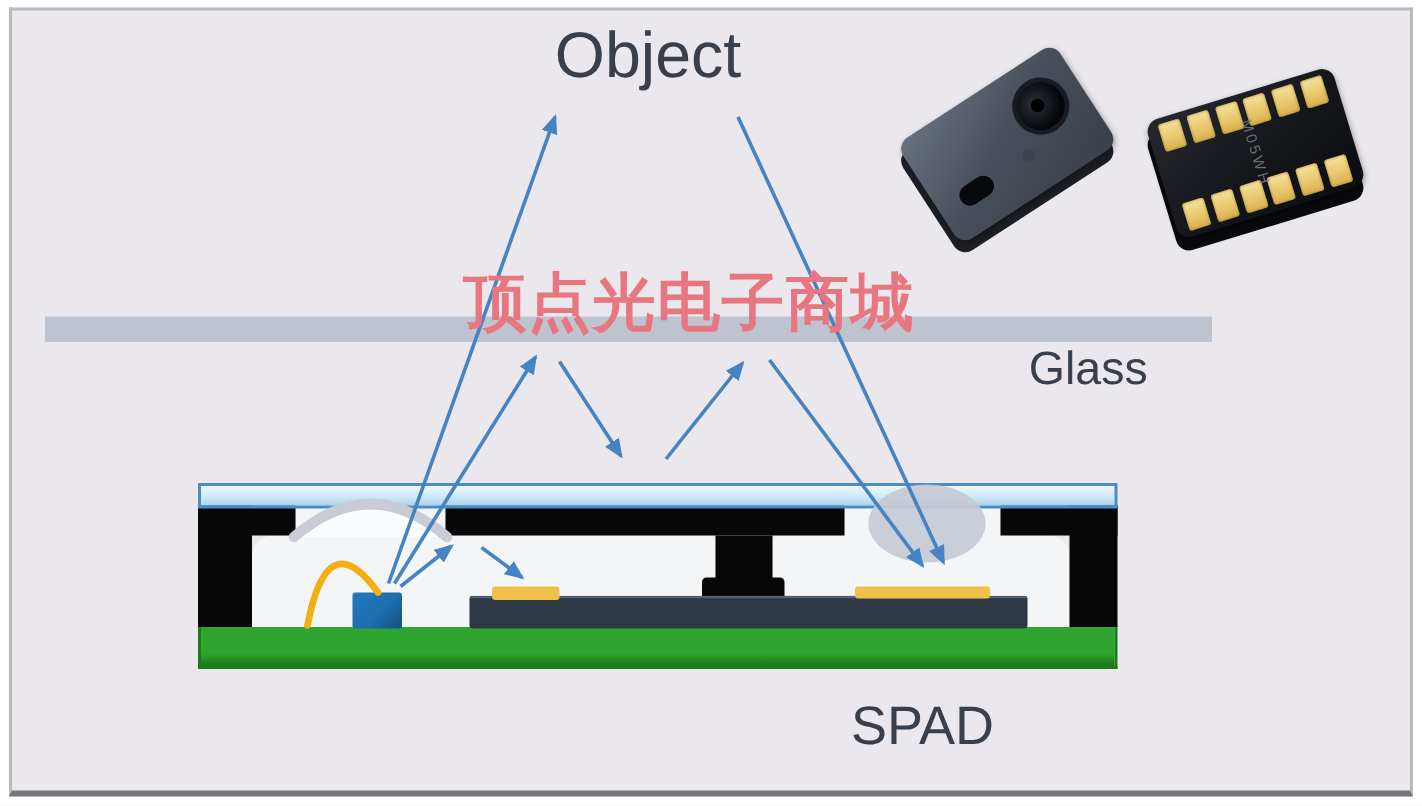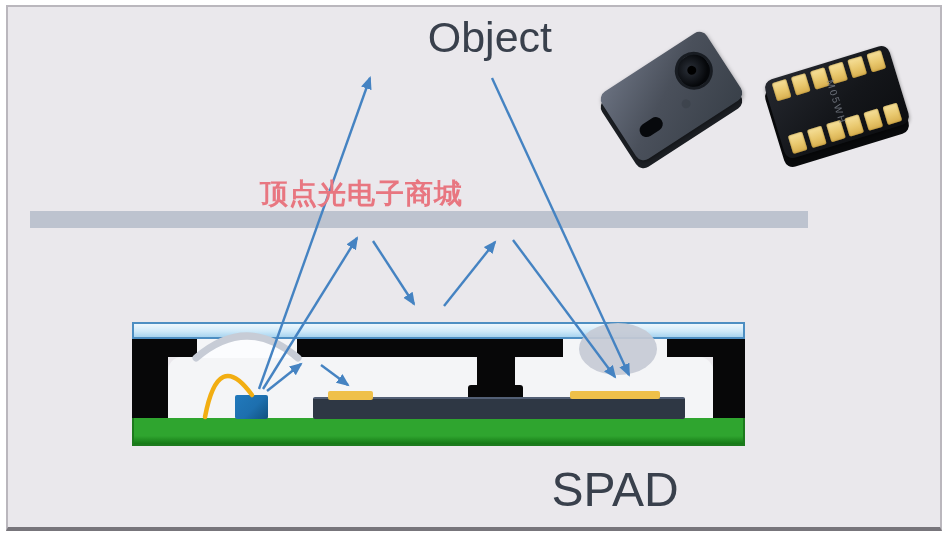--- a/index.html
+++ b/index.html
@@ -5,26 +5,26 @@
   html,body{margin:0;padding:0;background:#ffffff;}
   #stage{position:relative;width:948px;height:537px;background:#ffffff;overflow:hidden;
          font-family:"Liberation Sans","DejaVu Sans",sans-serif;}
   
   .panel{position:absolute;left:6px;top:5px;width:936px;height:526px;box-sizing:border-box;
          background:var(--panel_bg,#eae8ec);border:2px solid #bab7bd;border-bottom:4px solid #77757b;}
   
   .glass-bar{position:absolute;left:30px;top:211px;width:778px;height:17px;background:var(--glassbar,#bdc3cf);z-index:2;}
   
   .lbl{position:absolute;color:var(--ink,#39404c);text-align:center;z-index:4;line-height:1;}
-  .lbl-object{left:312px;top:16px;width:240px;font-size:43px;text-align:right;}
+  .lbl-object{left:312px;top:16px;width:240px;font-size:43px;}
   .lbl-glass{left:668px;top:230px;width:115px;font-size:31px;}
   .lbl-vcsel{left:157px;top:467px;width:180px;font-size:36px;}
-  .lbl-spad{left:540px;top:466px;width:150px;font-size:48px;}
-  .watermark{position:absolute;left:260px;top:179px;width:350px;text-align:left;z-index:7;
-             font-size:28px;font-weight:bold;color:var(--watermark,#e87680);letter-spacing:1px;line-height:1.1;}
+  .lbl-spad{left:540px;top:466px;width:150px;font-size:36px;}
+  .watermark{position:absolute;left:260px;top:179px;width:350px;text-align:right;z-index:7;
+             font-size:42px;font-weight:bold;color:var(--watermark,#e87680);letter-spacing:1px;line-height:1.1;}
   
   .pkg{position:absolute;left:132px;top:322px;width:613px;height:124px;z-index:3;}
   .pkg *{position:absolute;box-sizing:border-box;}
   .pcb{left:0;top:95px;width:613px;height:29px;
        background:linear-gradient(180deg,var(--pcb,#2fa52f) 0%,var(--pcb,#2fa52f) 70%,var(--pcb_dark,#157815) 100%);
        border:2px solid #1d7a1d;border-top:none;}
   .chamber-left{left:36px;top:35px;width:309px;height:61px;background:#f4f5f7;border-radius:14px 4px 0 0;}
   .chamber-right{left:383px;top:35px;width:198px;height:61px;background:#f4f5f7;border-radius:4px 14px 0 0;}
   .aperture-vcsel{left:65px;top:15px;width:100px;height:22px;background:#f4f5f7;}
   .aperture-spad{left:431px;top:15px;width:104px;height:22px;background:#f4f5f7;}
@@ -80,20 +80,21 @@
 </style>
 </head>
 <body>
 
 <div id="stage">
   <div class="panel"></div>
 
   <div class="glass-bar"></div>
 
   <div class="lbl lbl-object">Object</div>
+  <div class="lbl lbl-glass">Glass</div>
   <div class="lbl lbl-spad">SPAD</div>
 
   <div class="pkg">
     <div class="pcb"></div>
     <div class="chamber-left"></div>
     <div class="chamber-right"></div>
     <div class="aperture-vcsel"></div>
     <div class="aperture-spad"></div>
     <div class="blk cap-left"></div>
     <div class="blk cap-mid"></div>

